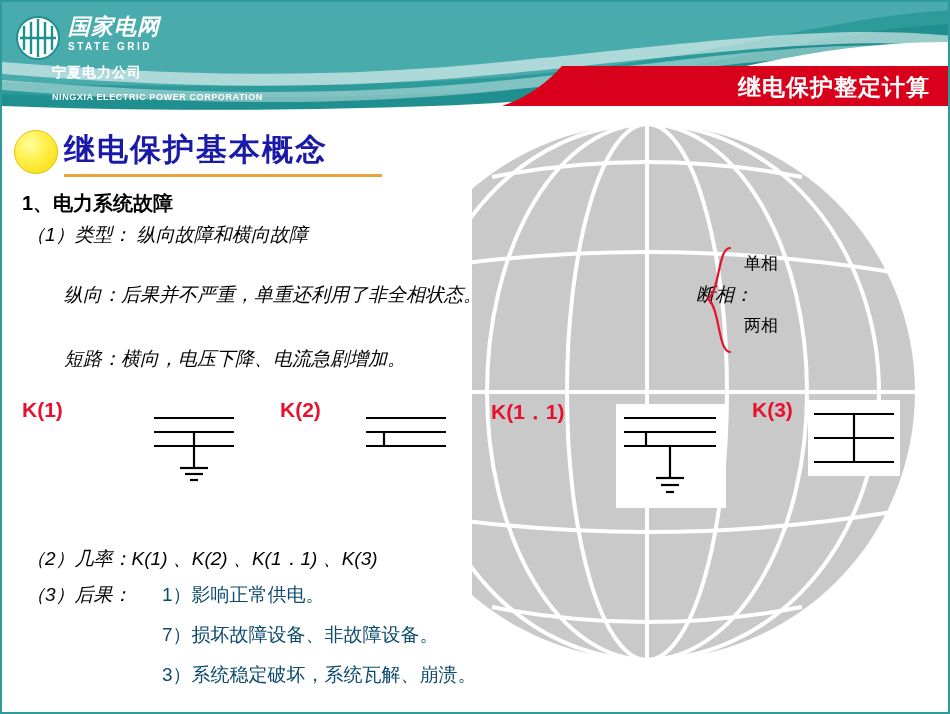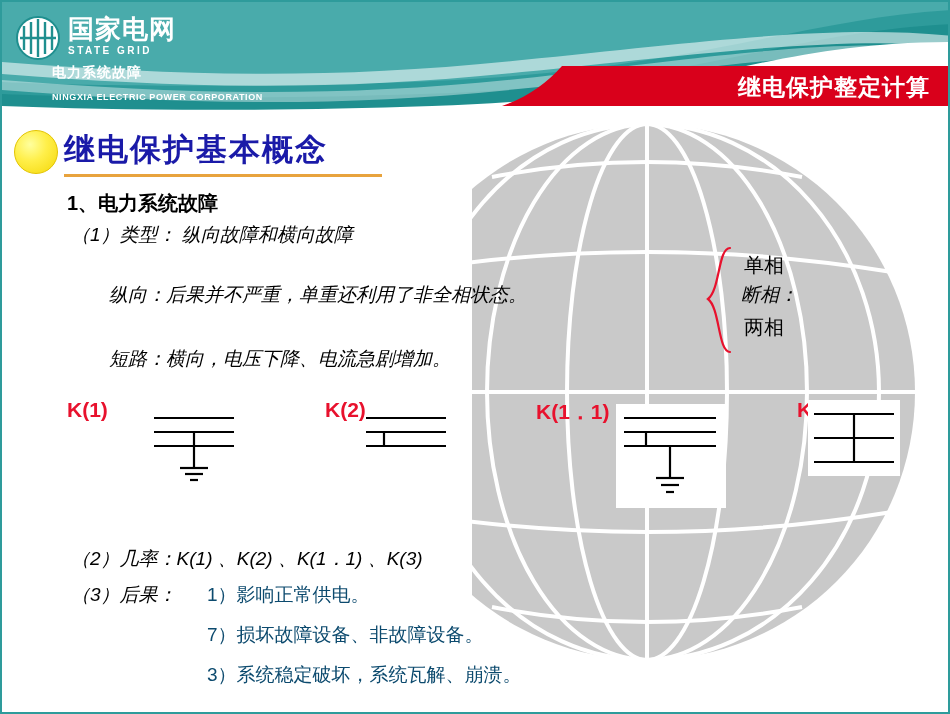--- a/index.html
+++ b/index.html
@@ -55,24 +55,25 @@
     width: 44px;
     height: 44px;
     flex: none;
   }
   .logo-text {
     margin-left: 8px;
     color: #ffffff;
     line-height: 1;
   }
   .logo-cn {
-    font-size: 26px;
+    font-size: 22px;
     font-weight: bold;
     letter-spacing: 1px;
     color: #ffffff;
+    font-style: italic;
   }
   .logo-en {
     font-size: 10px;
     font-weight: bold;
     letter-spacing: 2.5px;
     margin-top: 4px;
     color: #ffffff;
   }
   .company-box {
     position: absolute;
@@ -130,21 +131,20 @@
     width: 318px;
     height: 3px;
     background: #e8a33d;
   }
 
   
   .txt {
     position: absolute;
     white-space: nowrap;
     color: #000000;
-    margin-left: 45px;
   }
   .t-head {
     font-size: 20px;
     font-weight: bold;
   }
   .t-body {
     font-size: 19px;
     font-style: italic;
   }
   .t-red-s {
@@ -162,21 +162,21 @@
     position: absolute;
     left: 700px;
     top: 244px;
     width: 170px;
     height: 110px;
   }
   .brace-wrap svg { position: absolute; left: 0; top: 0; }
   .brace-item {
     position: absolute;
     left: 42px;
-    font-size: 20px;
+    font-size: 17px;
     color: #000;
     white-space: nowrap;
   }
 
   
   .sym { position: absolute; }
   .sym svg { display: block; }
 </style>
 </head>
 <body>
@@ -235,21 +235,21 @@
         </g>
         <path d="M4 22 H40" stroke="#1f8f8f" stroke-width="2.4"></path>
       </svg>
       <div class="logo-text">
         <div class="logo-cn">国家电网</div>
         <div class="logo-en">STATE GRID</div>
       </div>
     </div>
 
     <div class="company-box">
-      <div class="company-cn">电力系统故障</div>
+      <div class="company-cn">宁夏电力公司</div>
       <div class="company-en">NINGXIA ELECTRIC POWER CORPORATION</div>
     </div>
 
     <div class="header-title">继电保护整定计算</div>
   </div>
 
   <div class="section-bullet"></div>
   <div class="section-title">继电保护基本概念</div>
   <div class="section-rule"></div>
 

